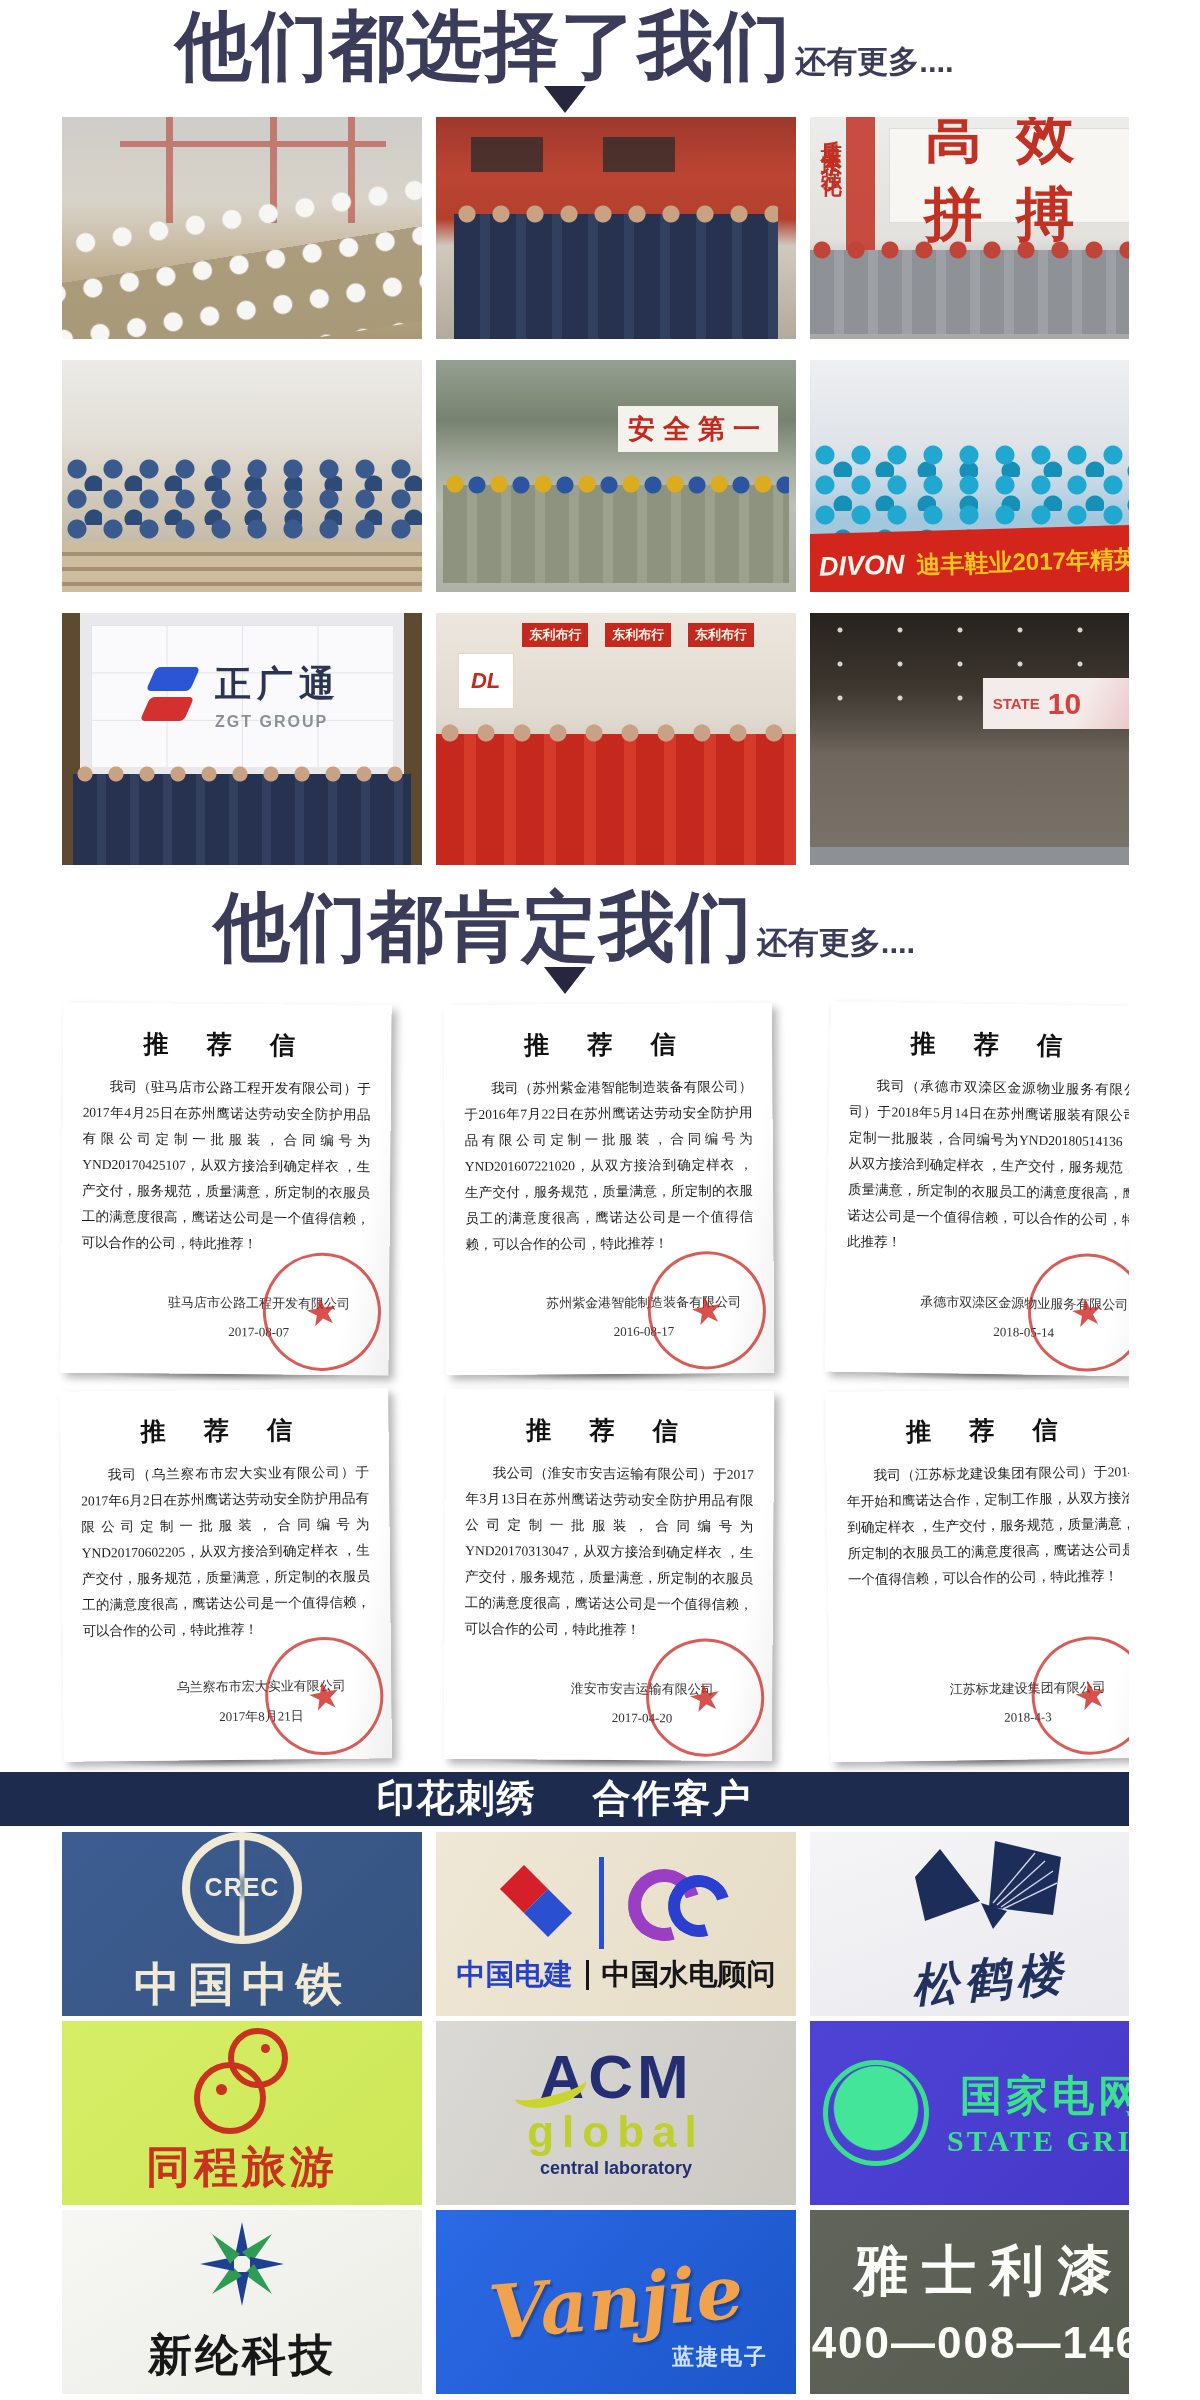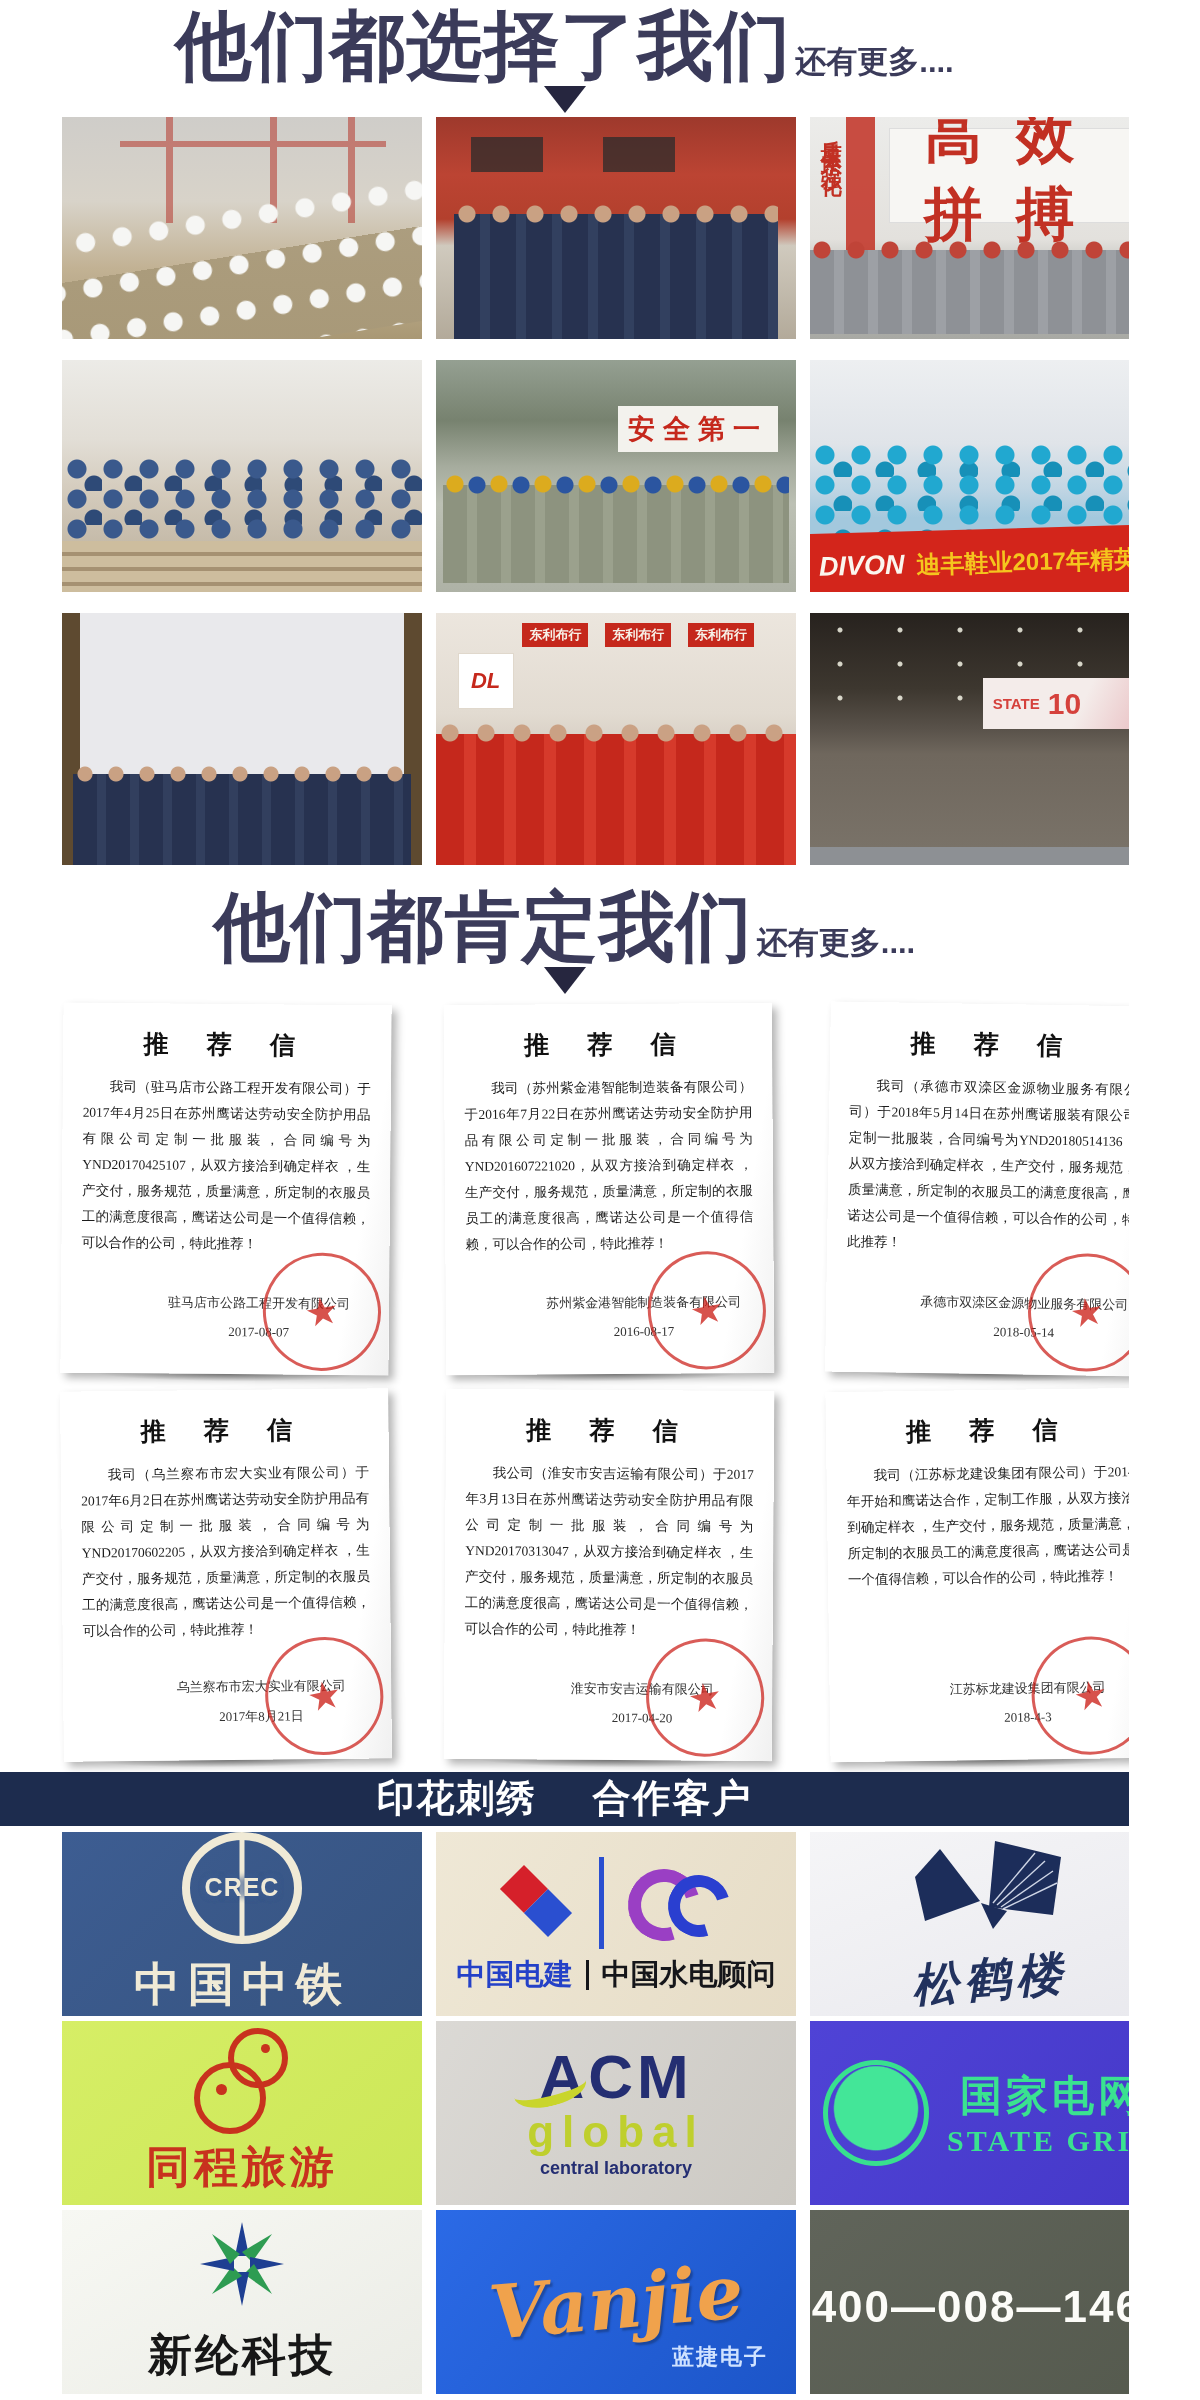--- a/index.html
+++ b/index.html
@@ -248,20 +248,30 @@
       <div class="abs crowd"></div>
     </div>
     <div class="photo p6">
       <div class="abs crowd"></div>
       <div class="abs banner">
         <span class="divon">DIVON</span>
         <span class="btext">迪丰鞋业2017年精英团队环球之旅</span>
       </div>
     </div>
     <div class="photo p7">
+      <div class="abs screen">
+        <span class="zmark">
+            <i class="zb"></i>
+            <i class="zr"></i>
+          </span>
+        <span>
+          <div class="zgt-cn">正广通</div>
+          <div class="zgt-en">ZGT GROUP</div>
+        </span>
+      </div>
       <div class="abs crowd"></div>
     </div>
     <div class="photo p8">
       <div class="abs sign s1">东利布行</div>
       <div class="abs sign s2">东利布行</div>
       <div class="abs sign s3">东利布行</div>
       <div class="abs dl">DL</div>
       <div class="abs crowd"></div>
     </div>
     <div class="photo p9">
@@ -431,17 +441,18 @@
           <polygon points="-30,-30 -2,-10 -12,0" fill="#2e9c52"></polygon>
         </g>
       </svg>
       <span class="t">新纶科技</span>
     </div>
     <div class="logo g8">
       <div class="t">Vanjie</div>
       <div class="s">蓝捷电子</div>
     </div>
     <div class="logo g9">
+      <div class="t">雅士利漆</div>
       <div class="p">400—008—1467</div>
     </div>
   </div>
 
 </div>
 
 </body></html>

